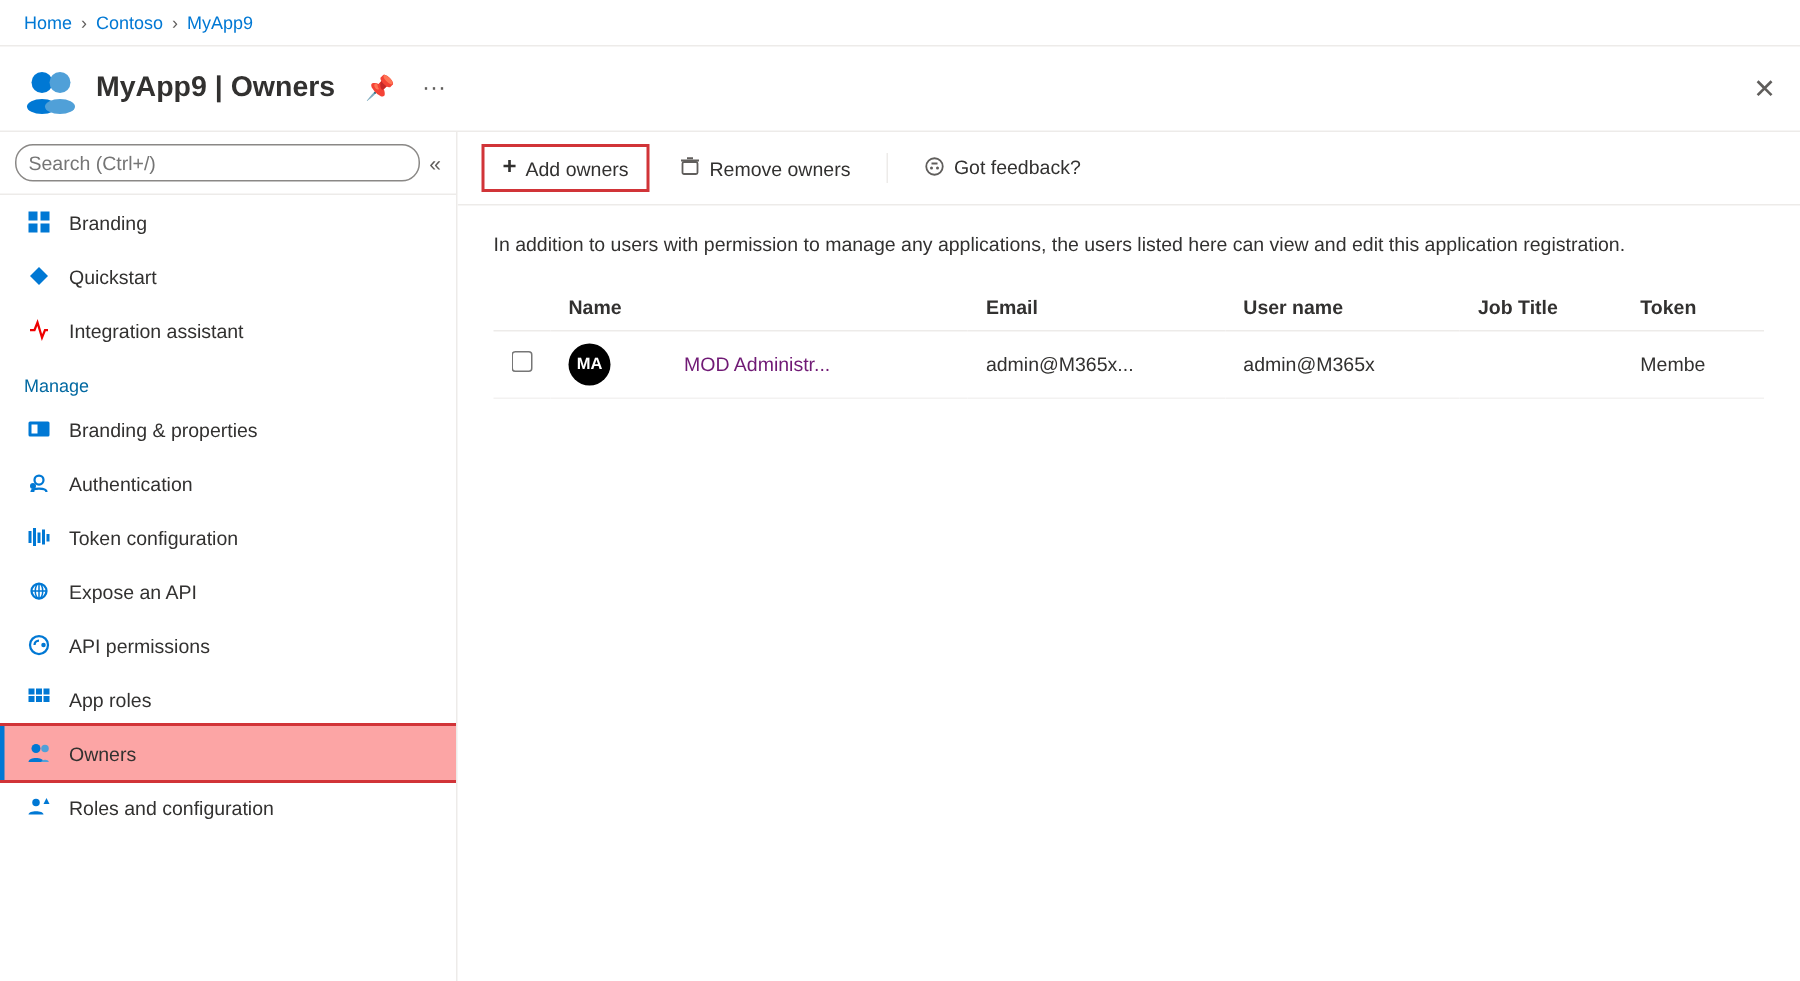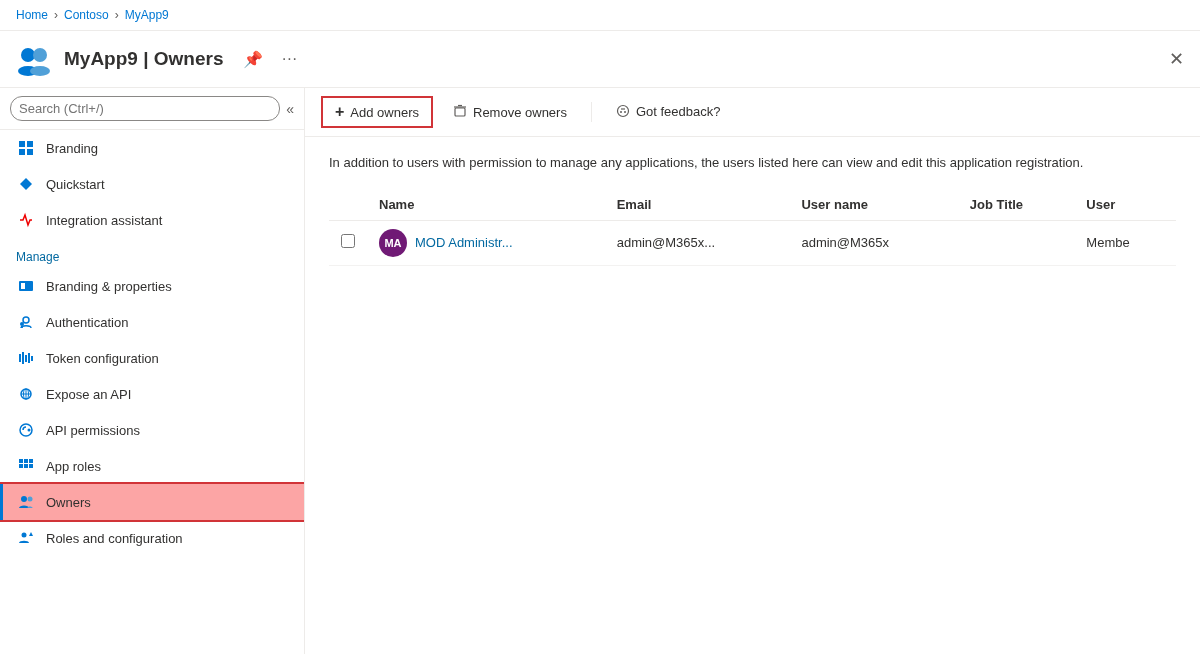--- a/index.html
+++ b/index.html
@@ -225,23 +225,24 @@
       font-size: 11px;
       font-weight: 600;
       flex-shrink: 0;
     }
     .user-cell {
       display: flex;
       align-items: center;
       gap: 8px;
     }
     .user-link {
-      color: #0369a1;
+      color: #701a75;
       cursor: pointer;
       text-decoration: none;
+      margin-left: 41px;
     }
     .checkbox {
       width: 14px; height: 14px;
       border: 1px solid #8a8886;
       cursor: pointer;
     }
 
     
     .sidebar::-webkit-scrollbar { width: 4px; }
     .sidebar::-webkit-scrollbar-thumb { background: #c8c6c4; border-radius: 2px; }
@@ -447,32 +448,32 @@
 
     <div class="table-container">
       <table>
         <thead>
           <tr>
             <th style="width:30px;"></th>
             <th>Name</th>
             <th>Email</th>
             <th>User name</th>
             <th>Job Title</th>
-            <th>User</th>
+            <th>Token</th>
           </tr>
         </thead>
         <tbody id="table-body">
 
         <tr>
       <td>
         <input type="checkbox" class="checkbox" style="">
       </td>
       <td>
         <div class="user-cell">
-          <div class="avatar-circle" style="background:#701a75">MA</div>
+          <div class="avatar-circle" style="background:#000000">MA</div>
           <a class="user-link">MOD Administr...</a>
         </div>
       </td>
       <td>admin@M365x...</td>
       <td>admin@M365x</td>
       <td></td>
       <td>Membe</td>
     </tr>
           </tbody>
       </table>

